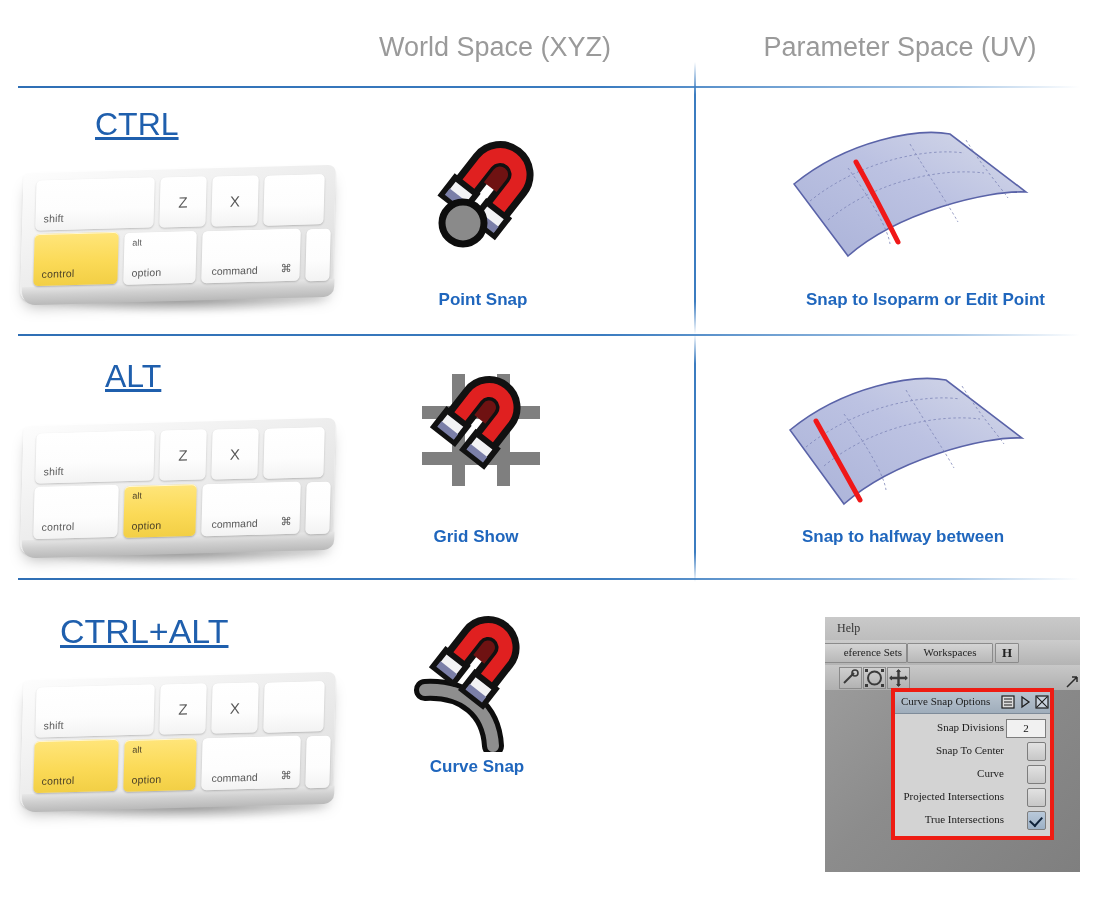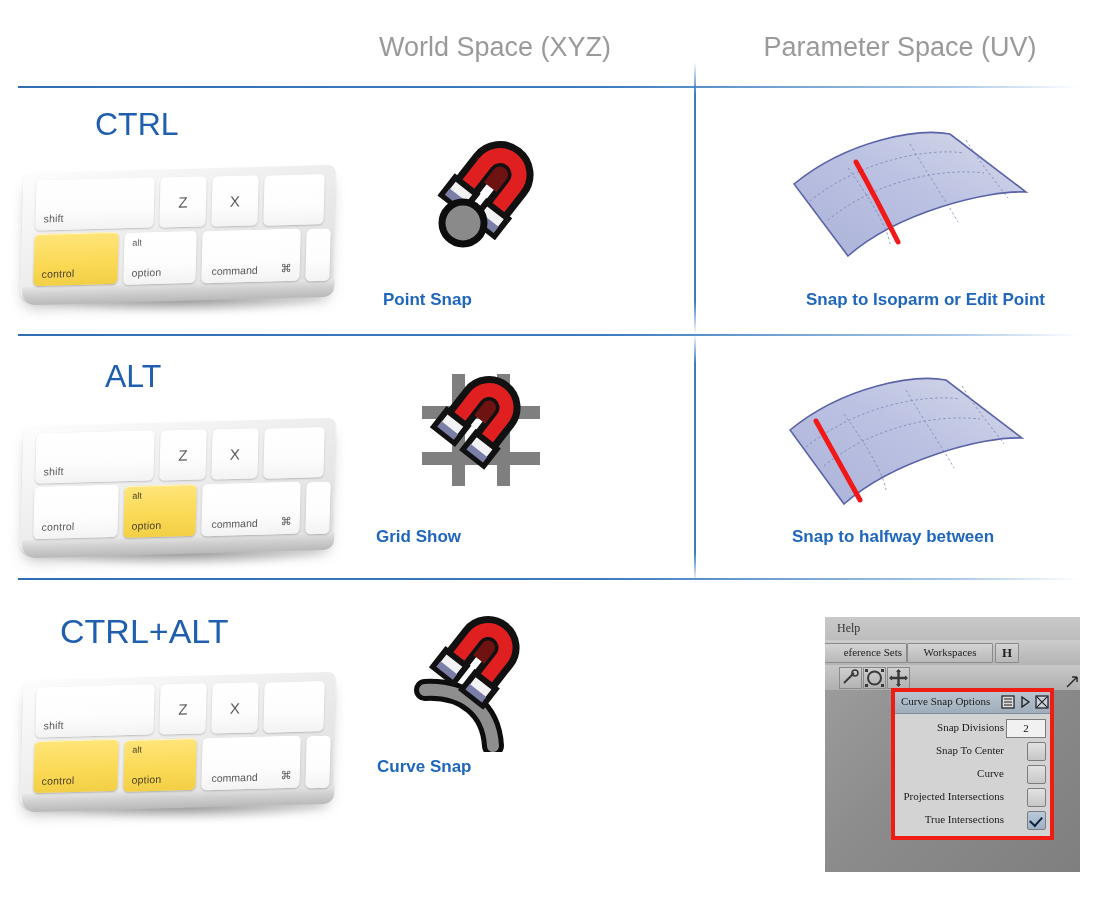--- a/index.html
+++ b/index.html
@@ -26,30 +26,30 @@
   #hrule-1{top:86px;}
   #hrule-2{top:334px;}
   #hrule-3{top:578px;}
   .vrule{position:absolute;width:2px;left:694px;
     background:linear-gradient(to bottom,rgba(255,255,255,0) 0%,#3b7cc0 12%,#3b7cc0 88%,rgba(255,255,255,0) 100%);}
   #vrule-1{top:62px;height:272px;}
   #vrule-2{top:334px;height:248px;}
 
   
   .row-label{
-    position:absolute;color:#1f5fad;font-weight:400;white-space:nowrap;
+    position:absolute;color:#1f5fad;font-weight:400;white-space:nowrap;text-decoration:underline;
   }
   #label-ctrl{left:95px;top:106px;font-size:32px;}
   #label-alt{left:105px;top:358px;font-size:32px;}
   #label-ctrlalt{left:60px;top:612px;font-size:34px;}
 
   
   .caption{
     position:absolute;color:#1f66bd;font-size:17px;font-weight:600;
-    white-space:nowrap;
+    text-align:center;white-space:nowrap;
   }
   #cap-point{left:383px;width:200px;top:290px;}
   #cap-iso{left:808px;width:222px;top:290px;text-align:left;left:806px;}
   #cap-grid{left:376px;width:200px;top:527px;}
   #cap-half{left:792px;width:222px;top:527px;}
   #cap-curve{left:377px;width:200px;top:757px;}
 
   
   .kb{
     position:absolute;width:330px;height:155px;

